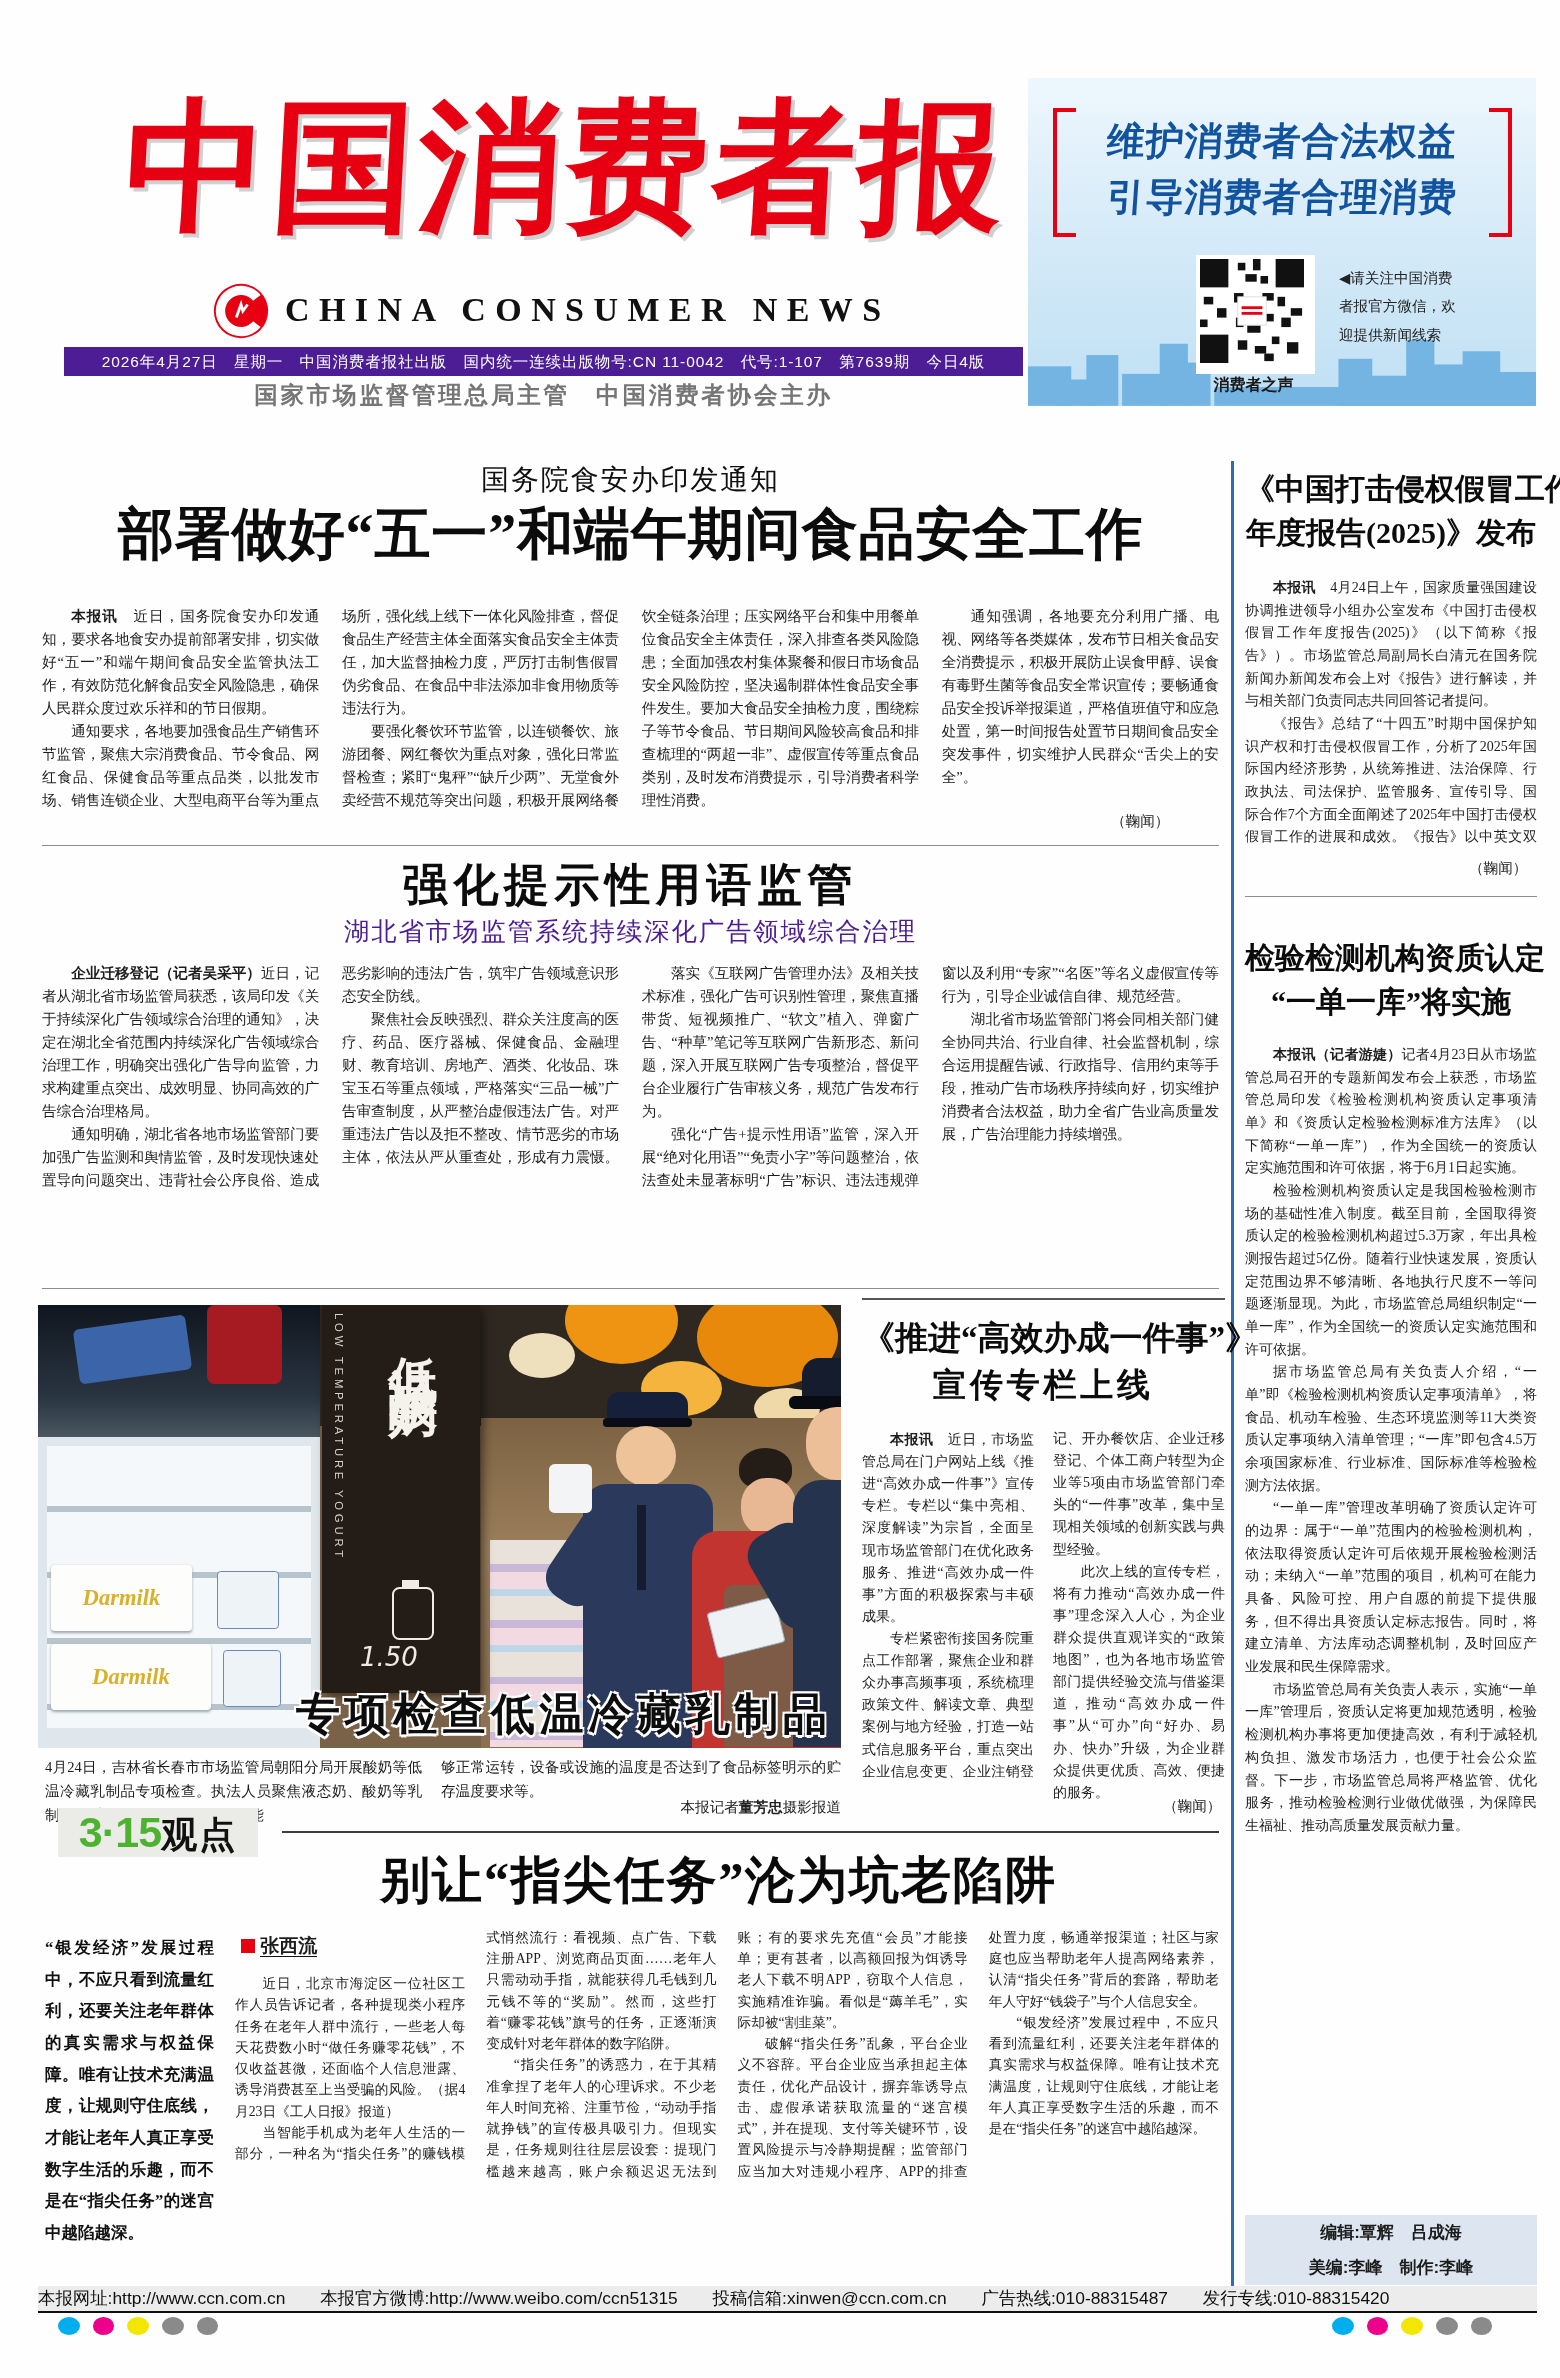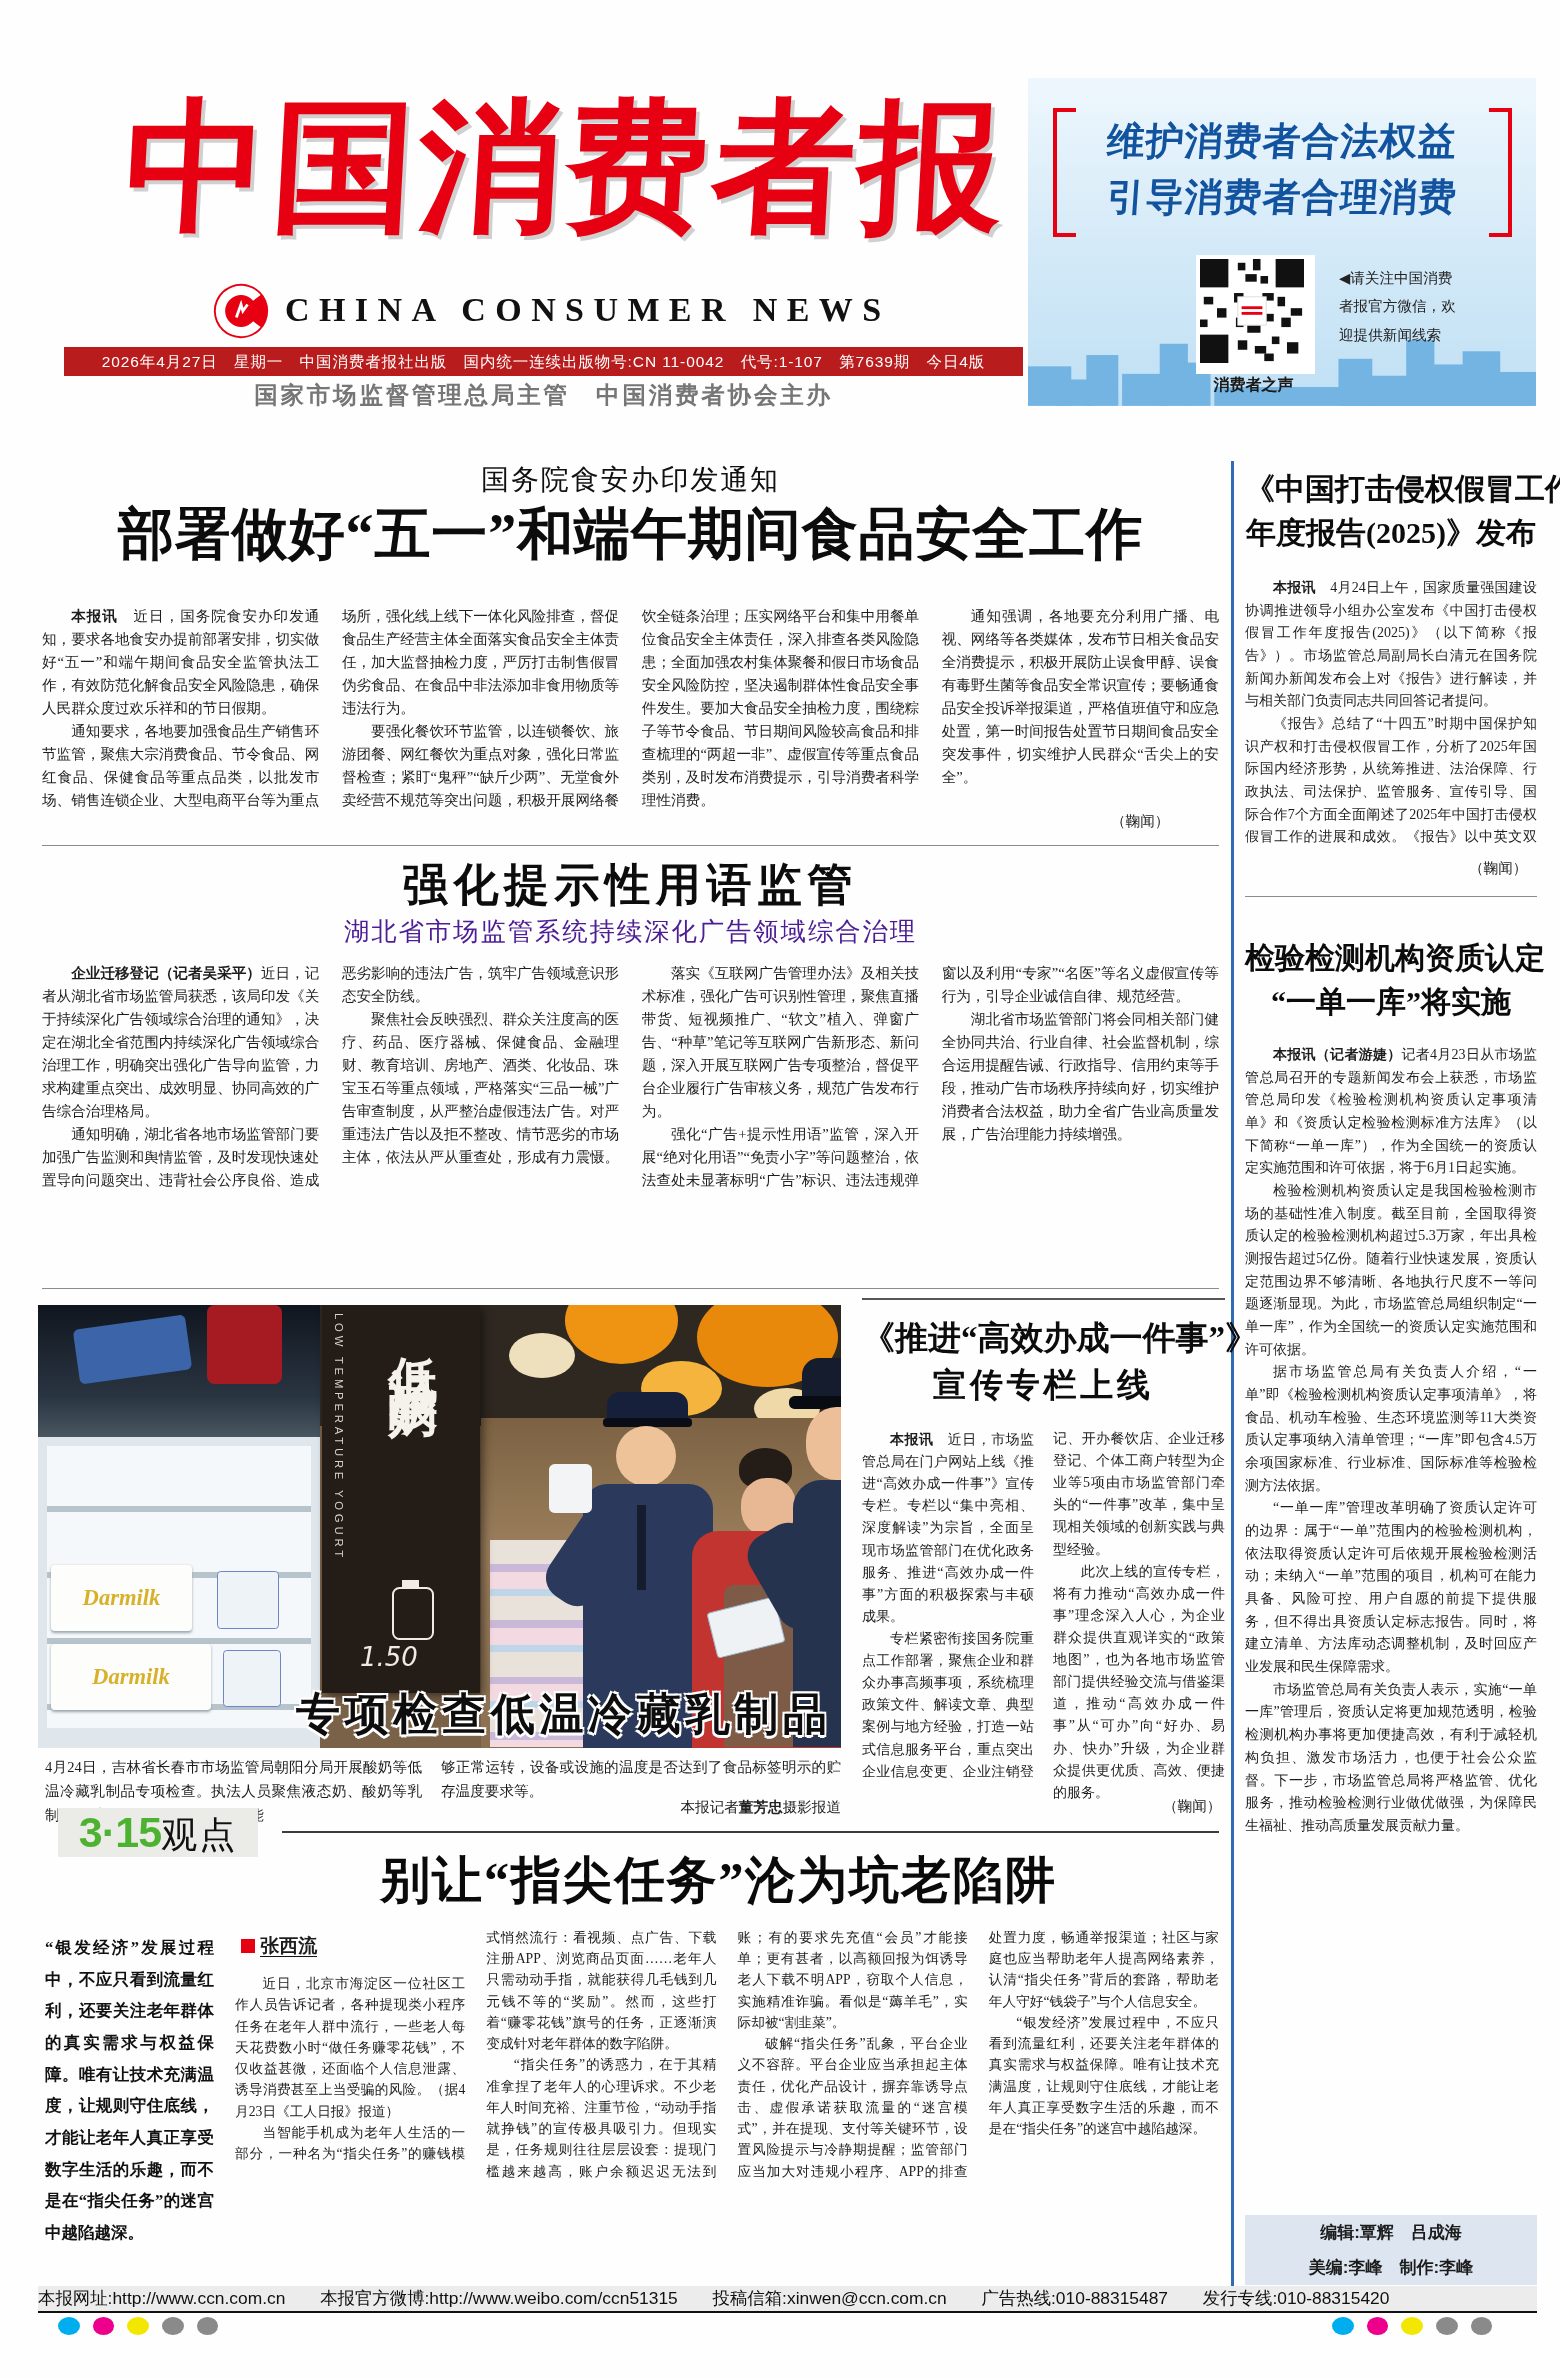--- a/index.html
+++ b/index.html
@@ -9,21 +9,21 @@
   .abs{position:absolute;}
 
   
   #masthead-title{left:111px;top:58px;width:909px;height:221px;color:#e60012;
     font-size:143px;font-weight:bold;letter-spacing:3.8px;line-height:221px;text-align:center;
     transform:skewX(-3deg);text-shadow:3.8px 3.8px 0 #d0d0d0;white-space:nowrap;}
   #english-row{left:212px;top:282px;width:810px;height:60px;}
   #logo{position:absolute;left:0;top:0;width:58px;height:58px;}
   #english-name{position:absolute;left:73px;top:9.4px;font-size:34px;font-weight:bold;color:#111;
     letter-spacing:9.4px;white-space:nowrap;}
-  #date-bar{left:64px;top:347px;width:959px;height:29px;background:#b91c1c;color:#fff;
+  #date-bar{left:64px;top:347px;width:959px;height:29px;background:#4c1d95;color:#fff;
     font-size:15.5px;line-height:29px;text-align:center;letter-spacing:0.9px;
     font-family:"Liberation Sans",sans-serif;white-space:nowrap;}
   #sponsor-line{left:64px;top:379px;width:959px;height:28px;color:#767676;font-weight:bold;
     font-size:23.5px;text-align:center;letter-spacing:2.8px;font-family:"Liberation Sans",sans-serif;}
 
   
   #promo-box{left:1028px;top:78px;width:508px;height:328px;overflow:hidden;
     background:linear-gradient(180deg,#eef7fd 0%,#d7ebf8 45%,#bfe0f4 100%);}
   .bracket{position:absolute;width:19px;height:121px;}
   .bracket.l{left:24.5px;top:30px;border-left:4.7px solid #e60012;border-top:4.7px solid #e60012;border-bottom:4.7px solid #e60012;}
@@ -66,21 +66,21 @@
   
   #s3-rule{left:862px;top:1298px;width:363px;height:1.9px;background:#555;}
   #s3-headline1{left:862px;top:1316px;width:363px;text-align:center;font-size:33px;font-weight:bold;color:#0c0c0c;white-space:nowrap;}
   #s3-headline2{left:862px;top:1363px;width:363px;text-align:center;font-size:33px;font-weight:bold;color:#0c0c0c;letter-spacing:3.8px;}
   #s3-body{left:862px;top:1428px;width:363px;height:395px;column-count:2;column-gap:19px;font-size:14px;}
 
   
   #op-badge{left:58px;top:1808px;width:200px;height:49px;background:#ebebe7;text-align:center;
     font-family:"Liberation Sans",sans-serif;line-height:49px;white-space:nowrap;}
   #op-badge .g{color:#4db230;font-size:43px;font-weight:bold;letter-spacing:-0.9px;}
-  #op-badge .k{color:#111;font-size:36px;font-weight:normal;letter-spacing:1.9px;}
+  #op-badge .k{color:#111;font-size:36px;font-weight:bold;letter-spacing:1.9px;}
   #op-rule{left:282px;top:1831px;width:937px;height:1.9px;background:#3c3c3c;}
   #op-headline{left:217px;top:1847px;width:1003px;text-align:center;font-size:50px;font-weight:bold;color:#0a0a0a;letter-spacing:1.9px;font-family:Liberation Serif, serif;}
   #op-quote{left:45px;top:1932px;width:169px;height:363px;font-size:16.5px;font-weight:bold;line-height:1.92;
     text-align:justify;color:#111;overflow:hidden;}
   #op-body{left:235px;top:1927px;width:984px;height:369px;column-count:4;column-gap:21px;font-size:13.7px;line-height:1.55;}
   #op-byline{column-span:none;margin:3.8px 0 13px 5.6px;font-family:"Liberation Sans",sans-serif;}
   #op-byline .sq{display:inline-block;width:14px;height:14px;background:#e60012;margin-right:5.6px;vertical-align:-0.9px;}
   #op-byline .nm{font-size:19px;font-weight:bold;border-bottom:1.9px solid #111;padding-bottom:0;}
 
   

